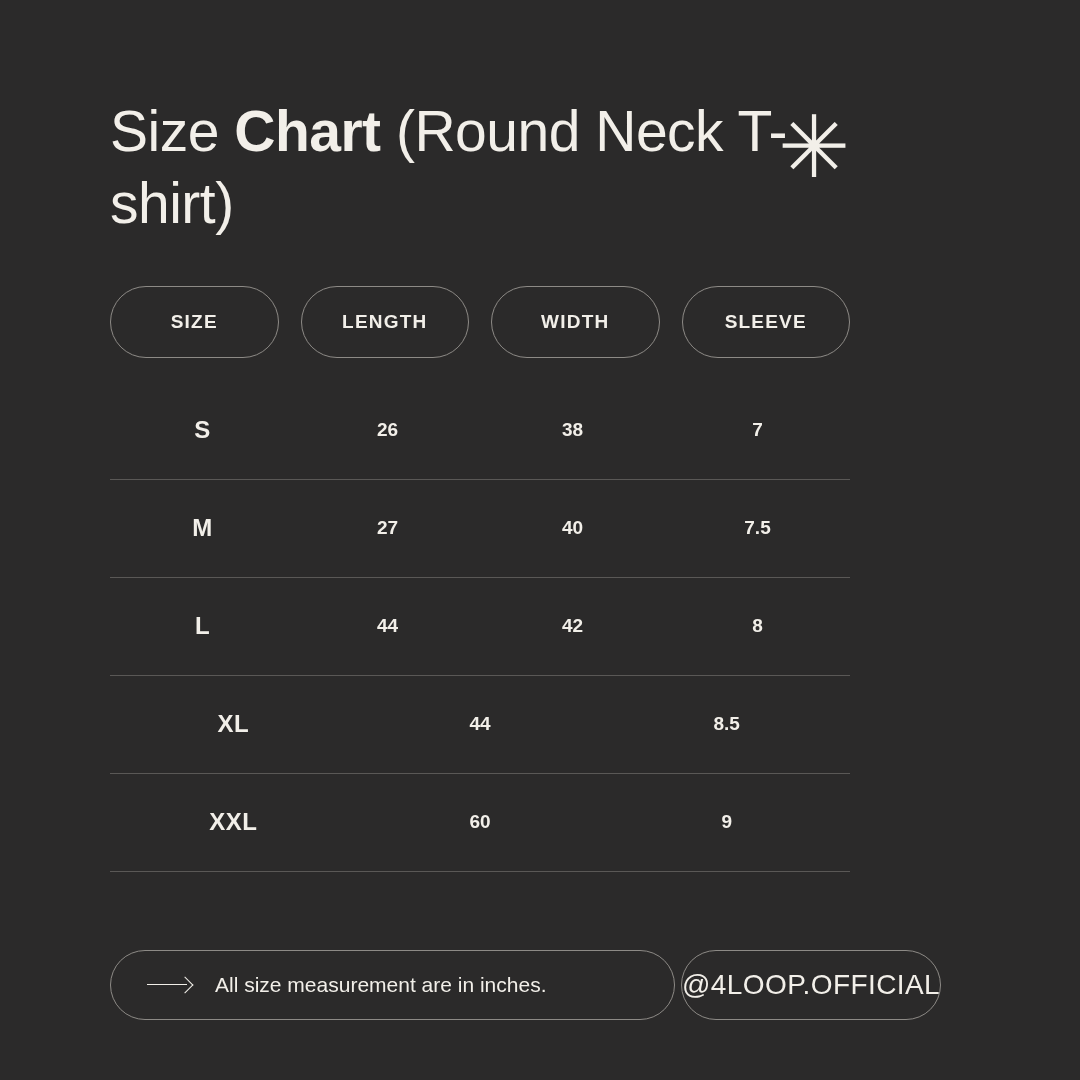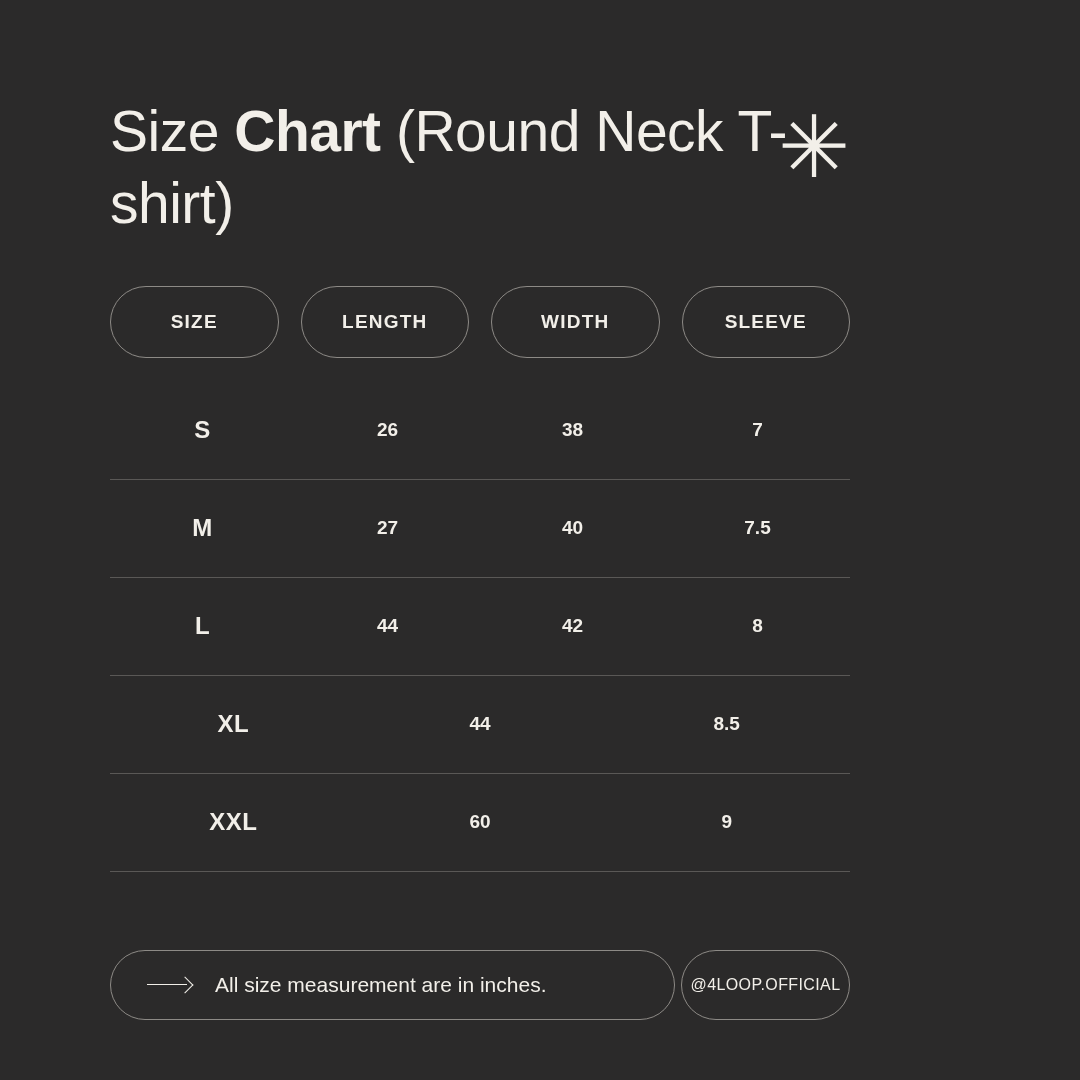--- a/index.html
+++ b/index.html
@@ -139,21 +139,21 @@
     color: #f2efe9;
   }
   .handle {
     flex: 1 1 auto;
     height: 70px;
     border: 1px solid #8d8a86;
     border-radius: 40px;
     display: flex;
     align-items: center;
     justify-content: center;
-    font-size: 16px;
+    font-size: 28px;
     letter-spacing: 0.4px;
     color: #f2efe9;
     box-sizing: border-box;
   }
 </style>
 </head>
 <body>
 
 <div class="page">
 

